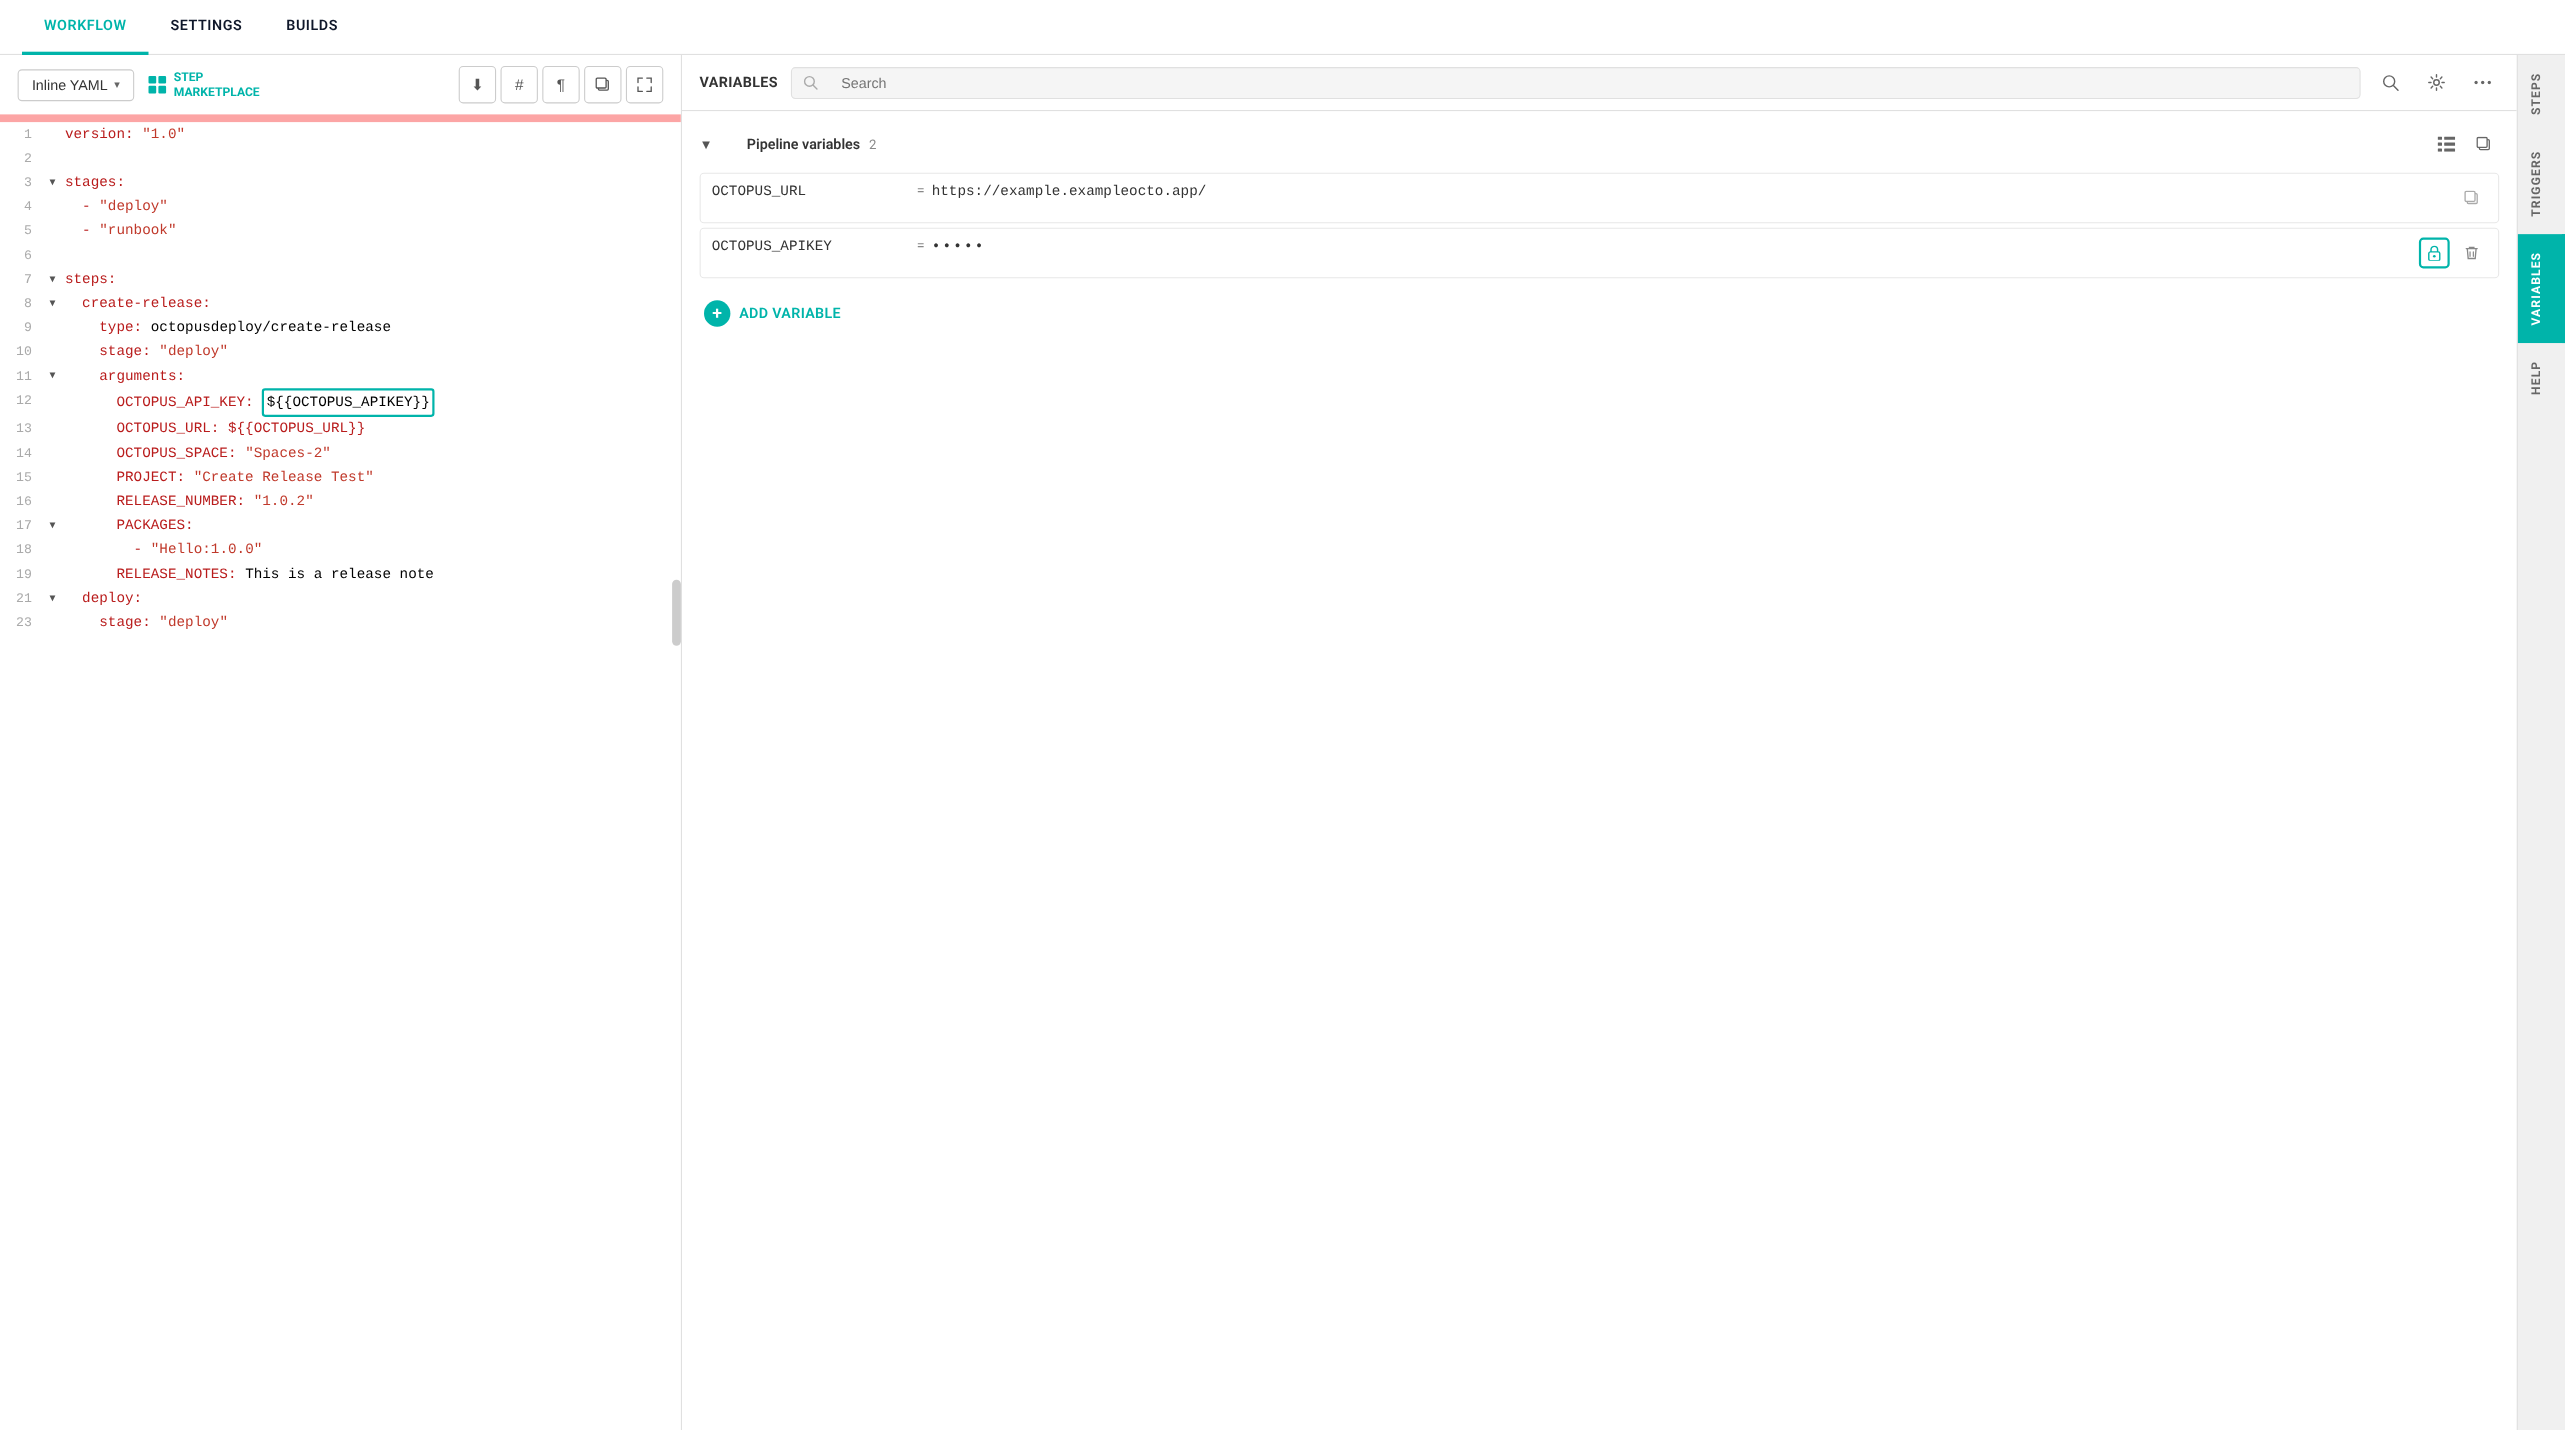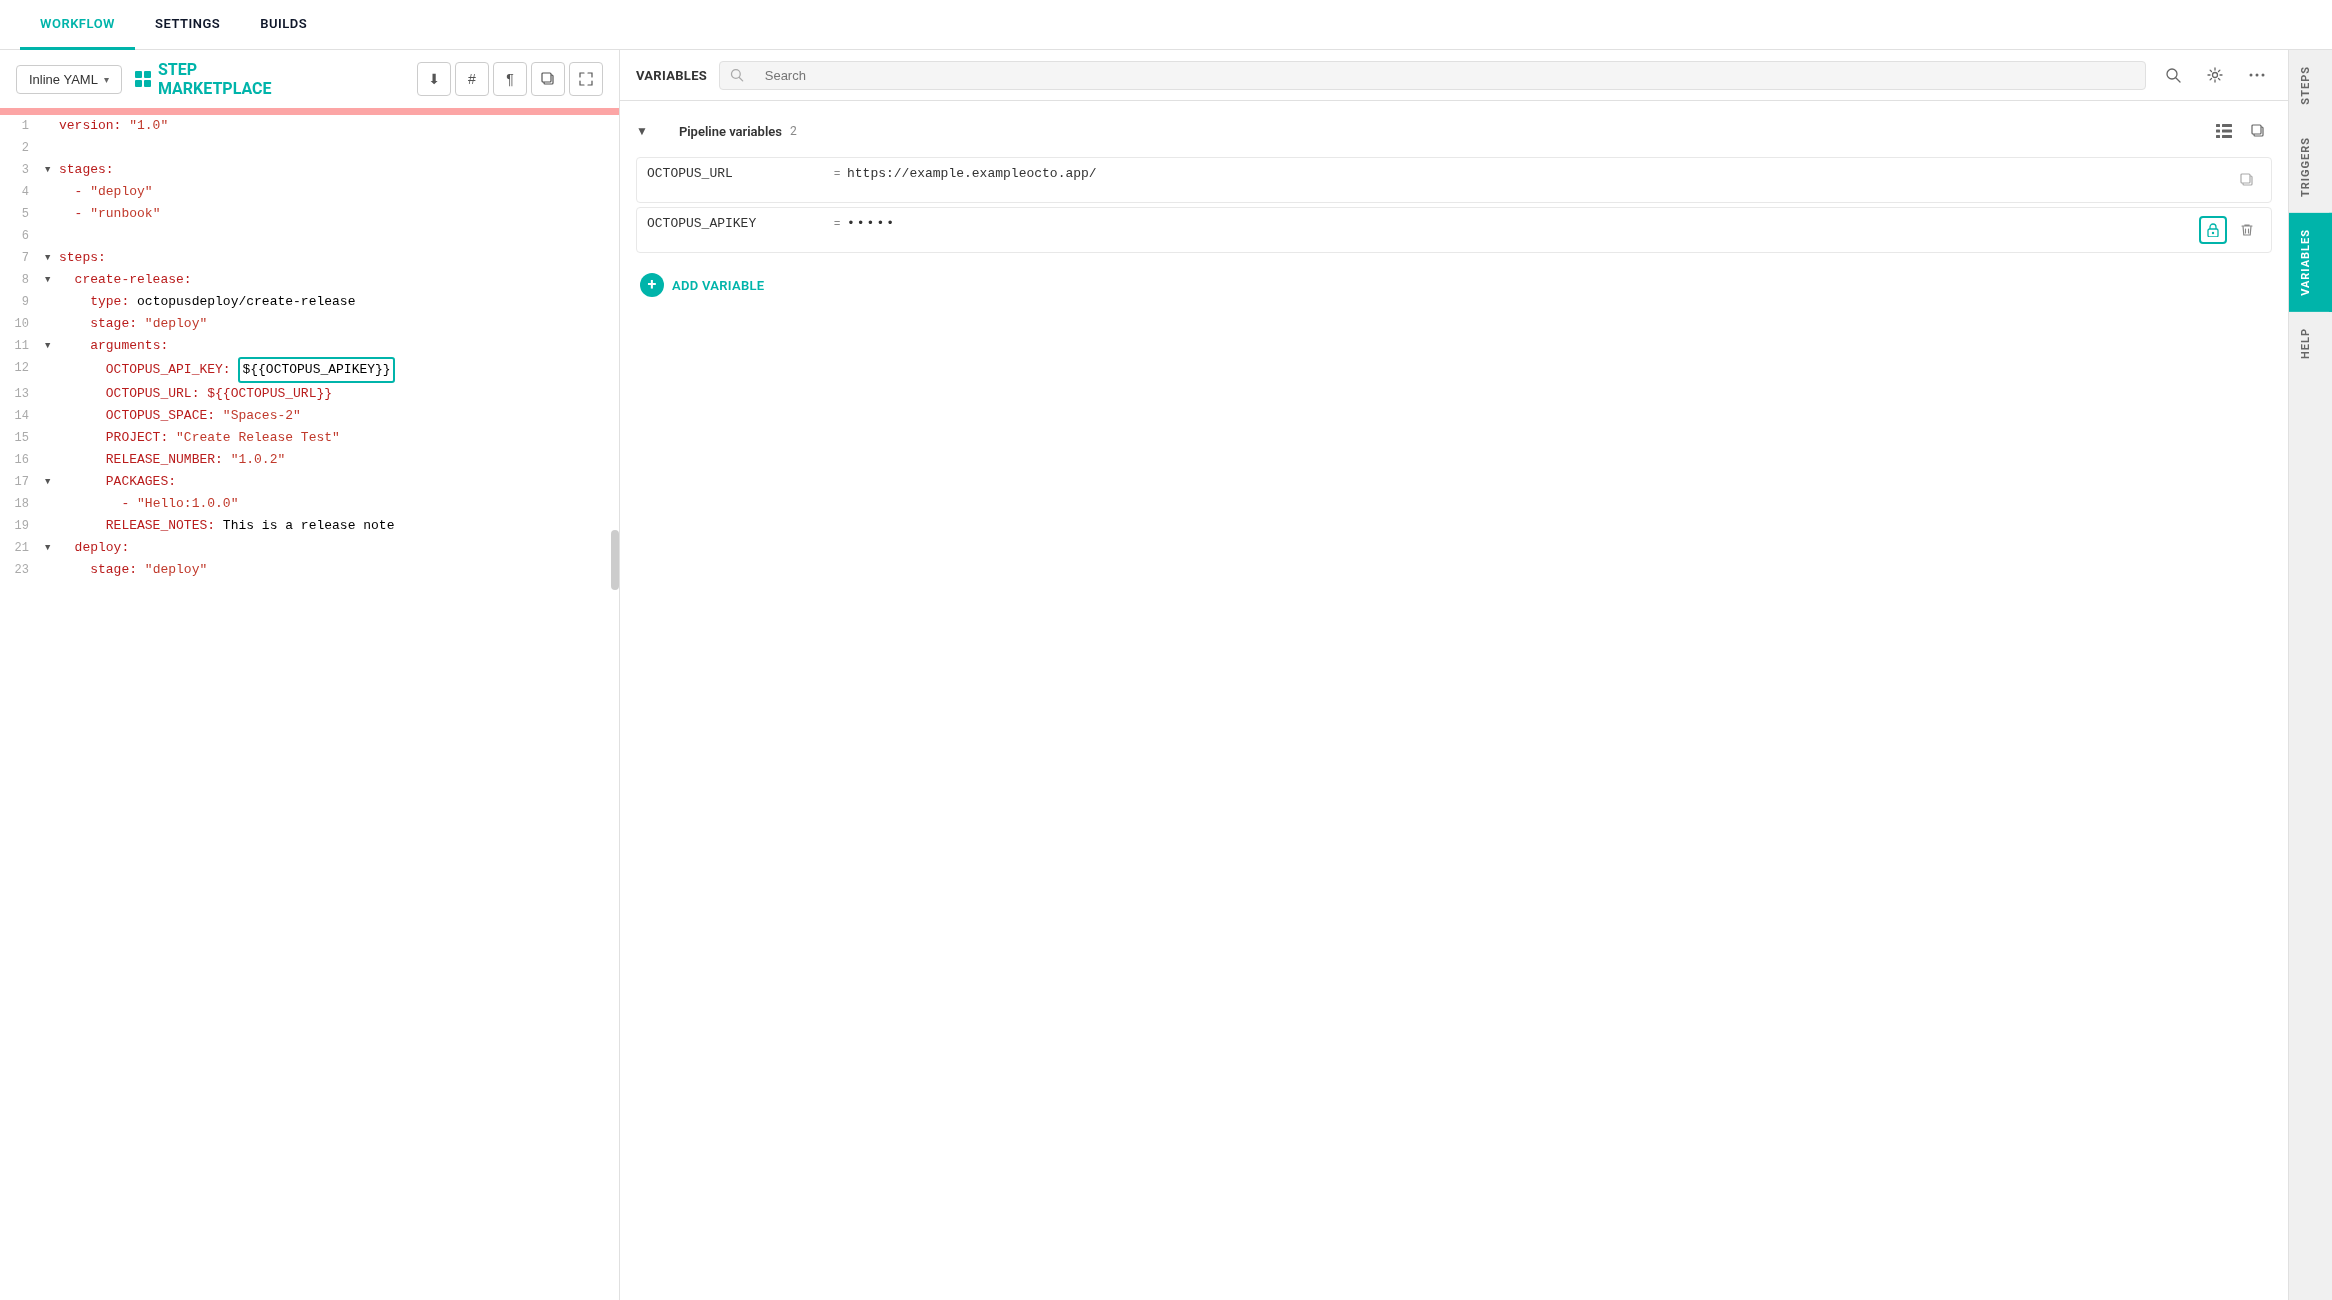--- a/index.html
+++ b/index.html
@@ -439,21 +439,21 @@
           <span class="arrow">▾</span>
         </button>
 
         <a class="step-marketplace-btn">
           <svg class="step-marketplace-icon" viewBox="0 0 18 18" fill="none">
             <rect x="1" y="1" width="7" height="7" rx="1" fill="#00b4aa"></rect>
             <rect x="10" y="1" width="7" height="7" rx="1" fill="#00b4aa"></rect>
             <rect x="1" y="10" width="7" height="7" rx="1" fill="#00b4aa"></rect>
             <rect x="10" y="10" width="7" height="7" rx="1" fill="#00b4aa"></rect>
           </svg>
-          <span style="line-height:1.2; font-size:16px; font-weight:700; color:#00b4aa;">
+          <span style="line-height:1.2; font-size:11px; font-weight:700; color:#00b4aa;">
             <span>STEP</span><br>
             <span>MARKETPLACE</span>
           </span>
         </a>
 
         <div class="toolbar-spacer"></div>
 
         <div class="toolbar-actions">
           <button class="toolbar-btn" title="Download">⬇</button>
           <button class="toolbar-btn" title="Hash">#</button>

